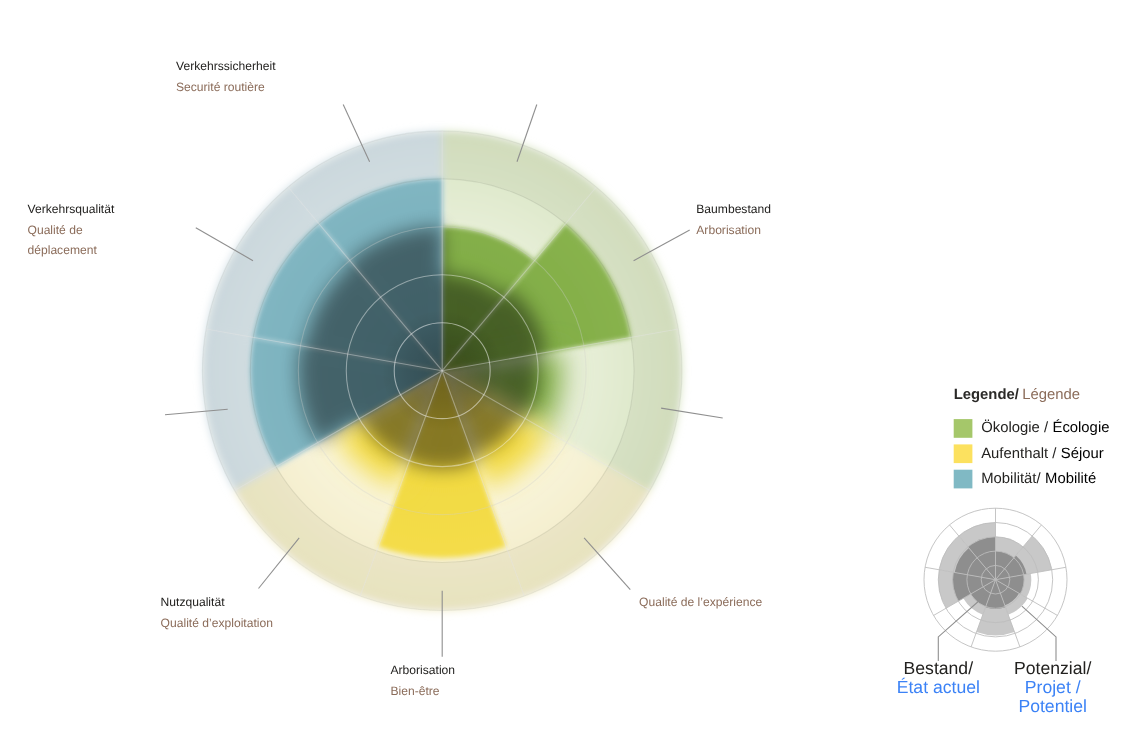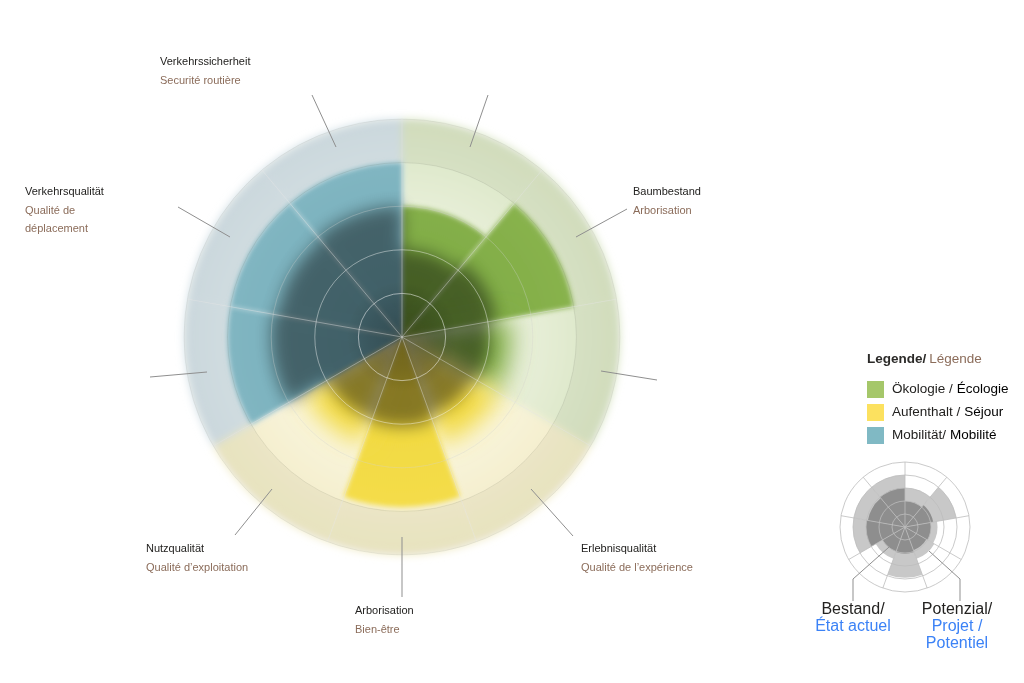--- a/index.html
+++ b/index.html
@@ -191,21 +191,20 @@
       <polyline points="853,601 853,579 897,540"></polyline>
       <polyline points="960,601 960,579 929,551"></polyline>
     </g>
   </svg>
 
   <div class="sector-label" style="left:633px;top:182px">
     <div class="de">Baumbestand</div>
     <div class="fr">Arborisation</div>
   </div>
   <div class="sector-label" style="left:581px;top:539px">
-    <div class="de">Erlebnisqualität</div>
     <div class="fr">Qualité de l’expérience</div>
   </div>
   <div class="sector-label" style="left:355px;top:601px">
     <div class="de">Arborisation</div>
     <div class="fr">Bien-être</div>
   </div>
   <div class="sector-label" style="left:146px;top:539px">
     <div class="de">Nutzqualität</div>
     <div class="fr">Qualité d’exploitation</div>
   </div>

